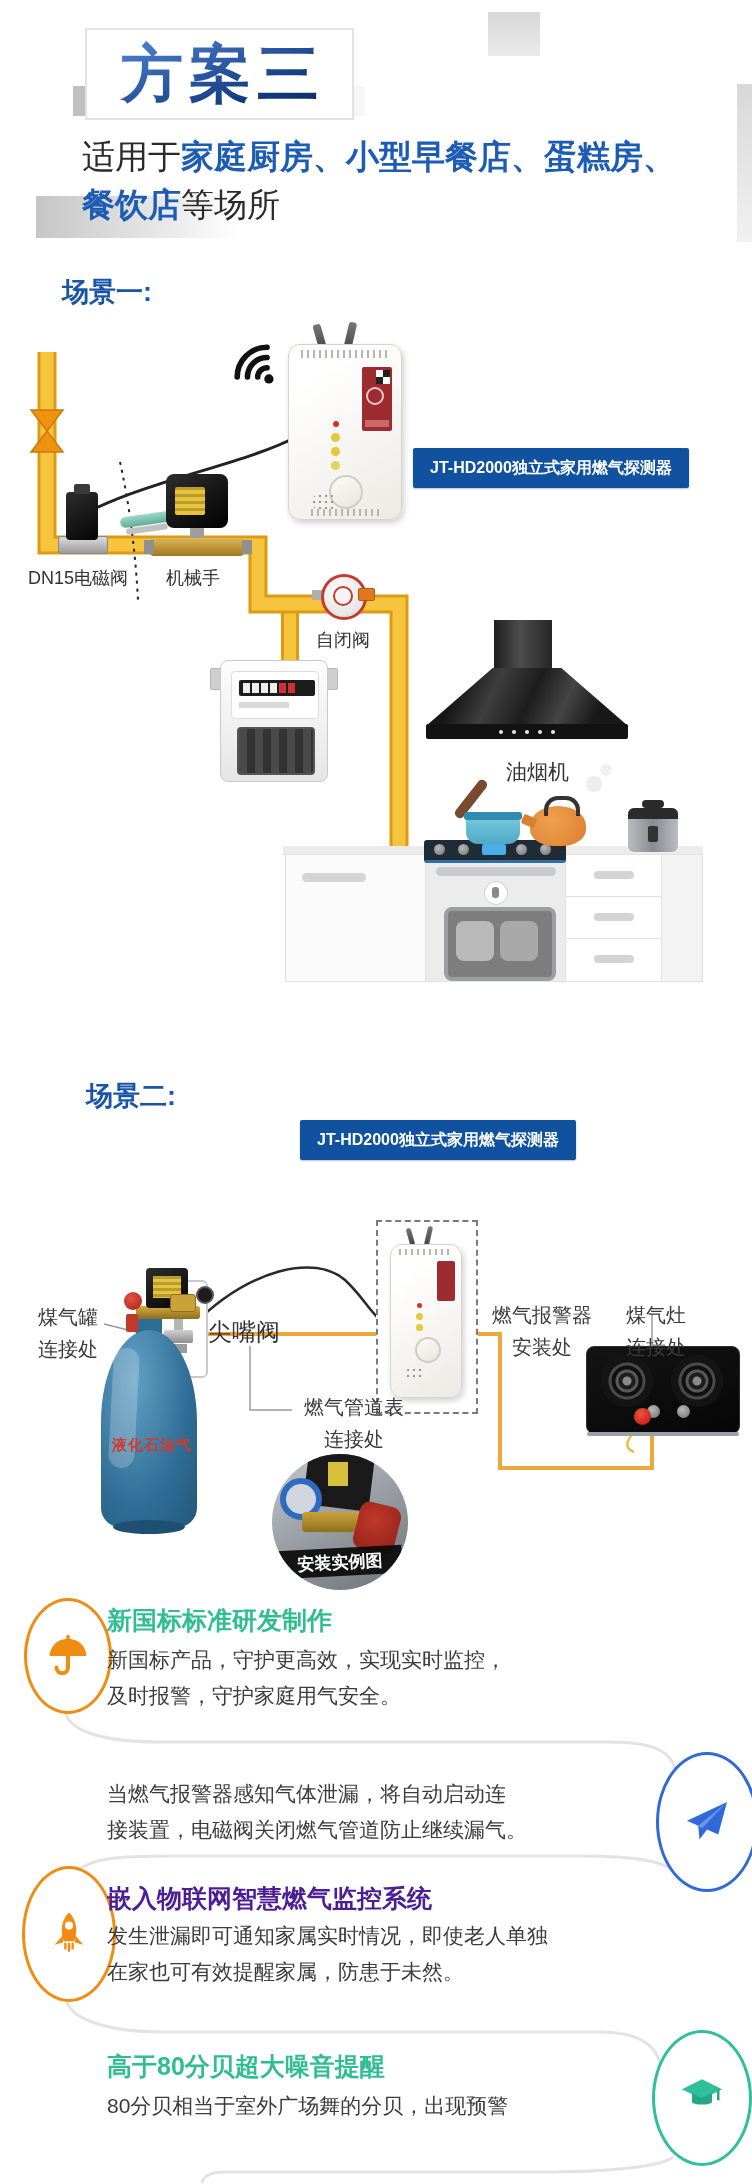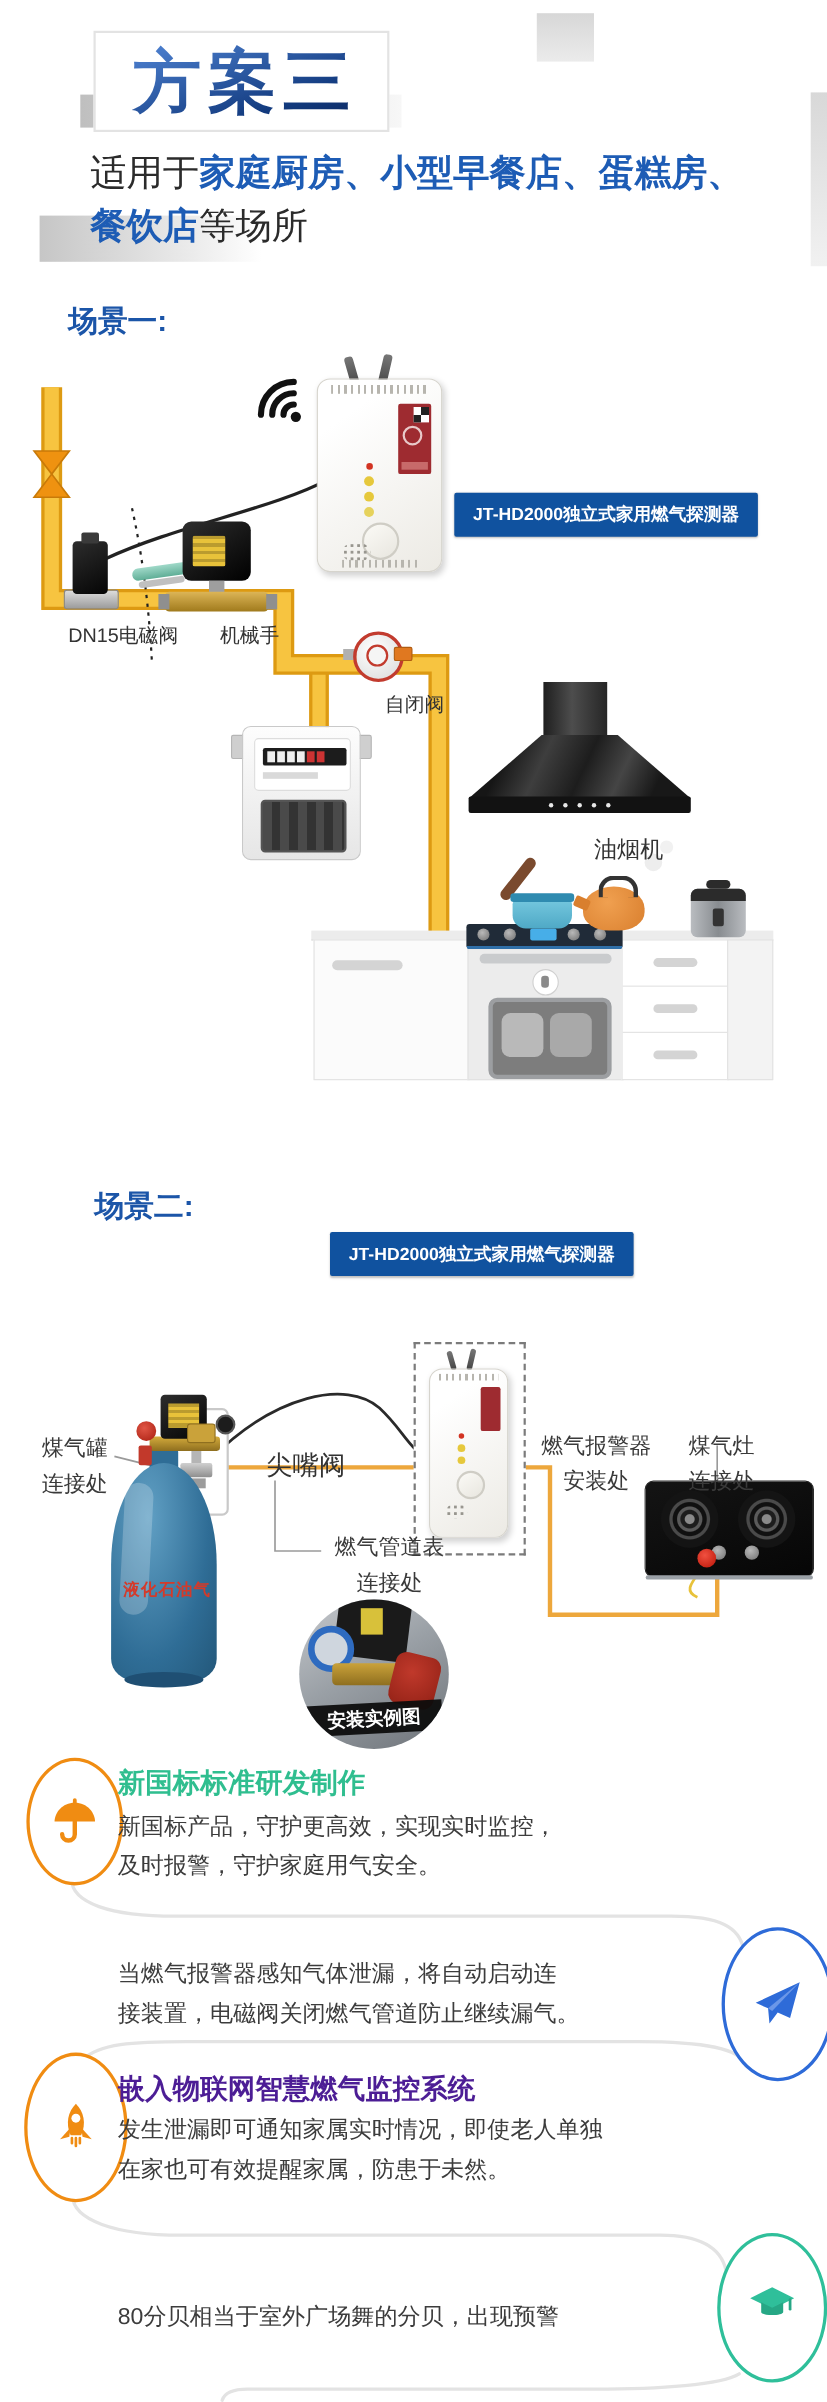--- a/index.html
+++ b/index.html
@@ -14,21 +14,21 @@
       background:linear-gradient(160deg,#4e82d2 10%,#123a7e 70%,#0a2458);
       -webkit-background-clip:text;background-clip:text;-webkit-text-fill-color:transparent;}
   .subtitle{font-size:33px;line-height:38px;color:#2b2b2b;font-weight:500;z-index:3;white-space:nowrap;}
   .subtitle b{color:#1d5cb5;font-weight:bold;}
   .gray-bar2{left:36px;top:196px;width:202px;height:42px;background:linear-gradient(90deg,#c6c6c6,#ececec 70%,rgba(236,236,236,0));z-index:1;}
   .corner-gray-a{left:488px;top:12px;width:52px;height:44px;background:linear-gradient(180deg,#d7d7d7,#ebebeb);}
   .corner-gray-b{left:737px;top:84px;width:15px;height:158px;background:linear-gradient(180deg,#d8d8d8,#f1f1f1);}
   .scene-title{font-size:27px;font-weight:bold;color:#1b55a8;z-index:3;}
   .dev-label{background:#10529f;color:#ffffff;font-weight:bold;font-size:16px;display:flex;align-items:center;
       justify-content:center;border-radius:2px;z-index:4;white-space:nowrap;box-shadow:0 1px 2px rgba(0,0,0,.25);}
-  .lbl{font-size:18px;color:#333;z-index:4;white-space:nowrap;margin-left:34px;}
+  .lbl{font-size:18px;color:#333;z-index:4;white-space:nowrap;}
   .lbl-col{display:flex;flex-direction:column;align-items:center;gap:10px;font-size:20px;color:#3a3a3a;z-index:4;line-height:22px;}
   
   .det-body{background:linear-gradient(145deg,#ffffff 20%,#eceae4);border:1px solid #d6d4cd;border-radius:12px;
       box-shadow:2px 3px 6px rgba(0,0,0,.18);z-index:3;}
   .ant{background:linear-gradient(#777,#444);border-radius:3px;z-index:2;}
   .vent{background:repeating-linear-gradient(90deg,#b7b5ae 0 2px,rgba(0,0,0,0) 2px 6px);}
   .sticker{background:#9e2b30;border-radius:2px;}
   .qr{background:#fff;background-image:conic-gradient(#222 25%,transparent 0 50%,#222 0 75%,transparent 0);}
   .led{border-radius:50%;}
   .det-btn{border-radius:50%;border:2px solid #cfcdc5;background:linear-gradient(145deg,#fbfaf6,#e8e6df);}
@@ -345,20 +345,21 @@
       <circle cx="20" cy="13" r="3.4" fill="#fff"></circle>
       <path d="M16 20 L8 29 L15 27 Z" fill="#f08c12"></path>
       <path d="M24 20 L32 29 L25 27 Z" fill="#f08c12"></path>
       <path d="M17 28 v4 M20 28 v6 M23 28 v4" stroke="#f08c12" stroke-width="2" stroke-linecap="round"></path>
     </svg>
   </div>
   <div class="feat-title c-blue" style="left:107px;top:1882px;">嵌入物联网智慧燃气监控系统</div>
   <div class="feat-line" style="left:107px;top:1922px;">发生泄漏即可通知家属实时情况，即使老人单独</div>
   <div class="feat-line" style="left:107px;top:1958px;">在家也可有效提醒家属，防患于未然。</div>
 
+  <div class="feat-title c-green" style="left:107px;top:2050px;">高于80分贝超大噪音提醒</div>
   <div class="feat-line" style="left:107px;top:2092px;">80分贝相当于室外广场舞的分贝，出现预警</div>
   <div class="fc" style="left:652px;top:2030px;width:94px;height:130px;border:3px solid #2fbf9a;">
     <svg width="50" height="50" viewBox="0 0 40 40">
       <polygon points="20,5 36,13 20,21 4,13" fill="#2fbf9a"></polygon>
       <path d="M12 16 v7 c0 3 16 3 16 0 v-7 l-8 4 Z" fill="#26a785"></path>
       <path d="M33 14 v7" stroke="#26a785" stroke-width="2" stroke-linecap="round"></path>
     </svg>
   </div>
 
 </div>

